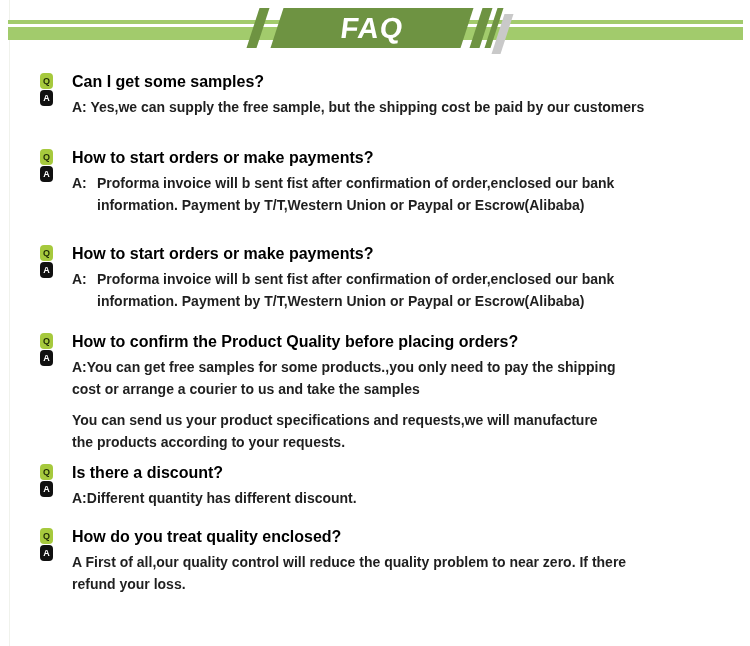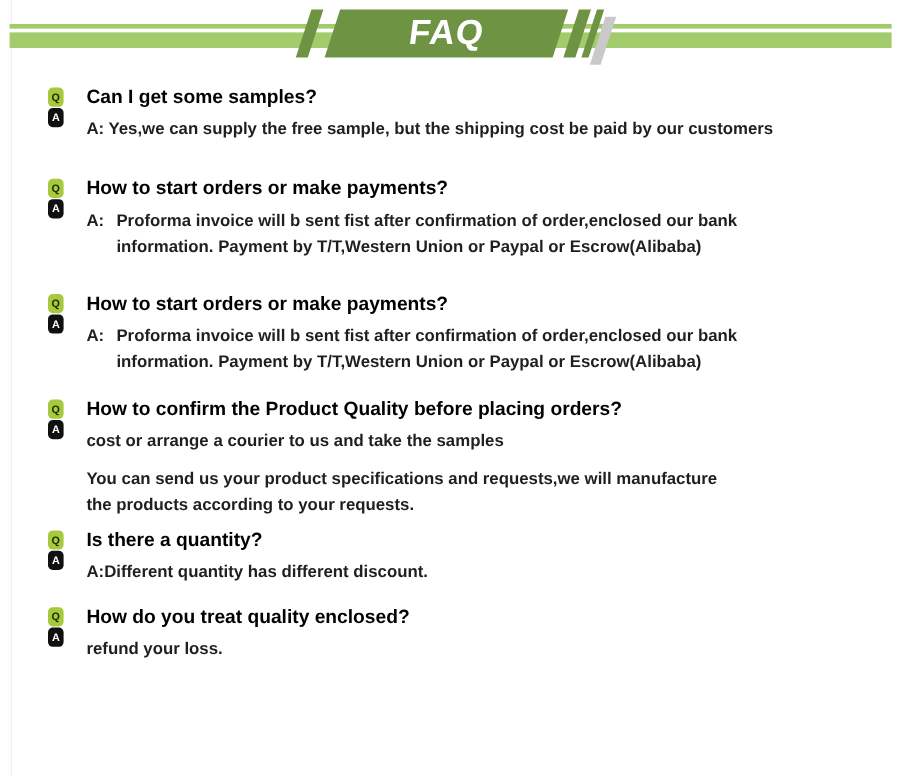--- a/index.html
+++ b/index.html
@@ -124,40 +124,42 @@
           </div>
         </div>
       </div>
     </div>
 
     <div class="faq-item m4">
       <span class="badge badge-q">Q</span>
       <span class="badge badge-a">A</span>
       <div class="q-text">How to confirm the Product Quality before placing orders?</div>
       <div class="a-content">
+        <div class="line">A:You can get free samples for some products.,you only need to pay the shipping</div>
         <div class="line">cost or arrange a courier to us and take the samples</div>
         <div class="extra">
           <div class="line">You can send us your product specifications and requests,we will manufacture</div>
           <div class="line">the products according to your requests.</div>
         </div>
       </div>
     </div>
 
     <div class="faq-item m5">
       <span class="badge badge-q">Q</span>
       <span class="badge badge-a">A</span>
-      <div class="q-text">Is there a quantity?</div>
+      <div class="q-text">Is there a discount?</div>
       <div class="a-content">
         <div class="line">A:Different quantity has different discount.</div>
       </div>
     </div>
 
     <div class="faq-item">
       <span class="badge badge-q">Q</span>
       <span class="badge badge-a">A</span>
       <div class="q-text">How do you treat quality enclosed?</div>
       <div class="a-content">
+        <div class="line">A First of all,our quality control will reduce the quality problem to near zero. If there</div>
         <div class="line">refund your loss.</div>
       </div>
     </div>
 
   </div>
 </div>
 
 </body></html>

